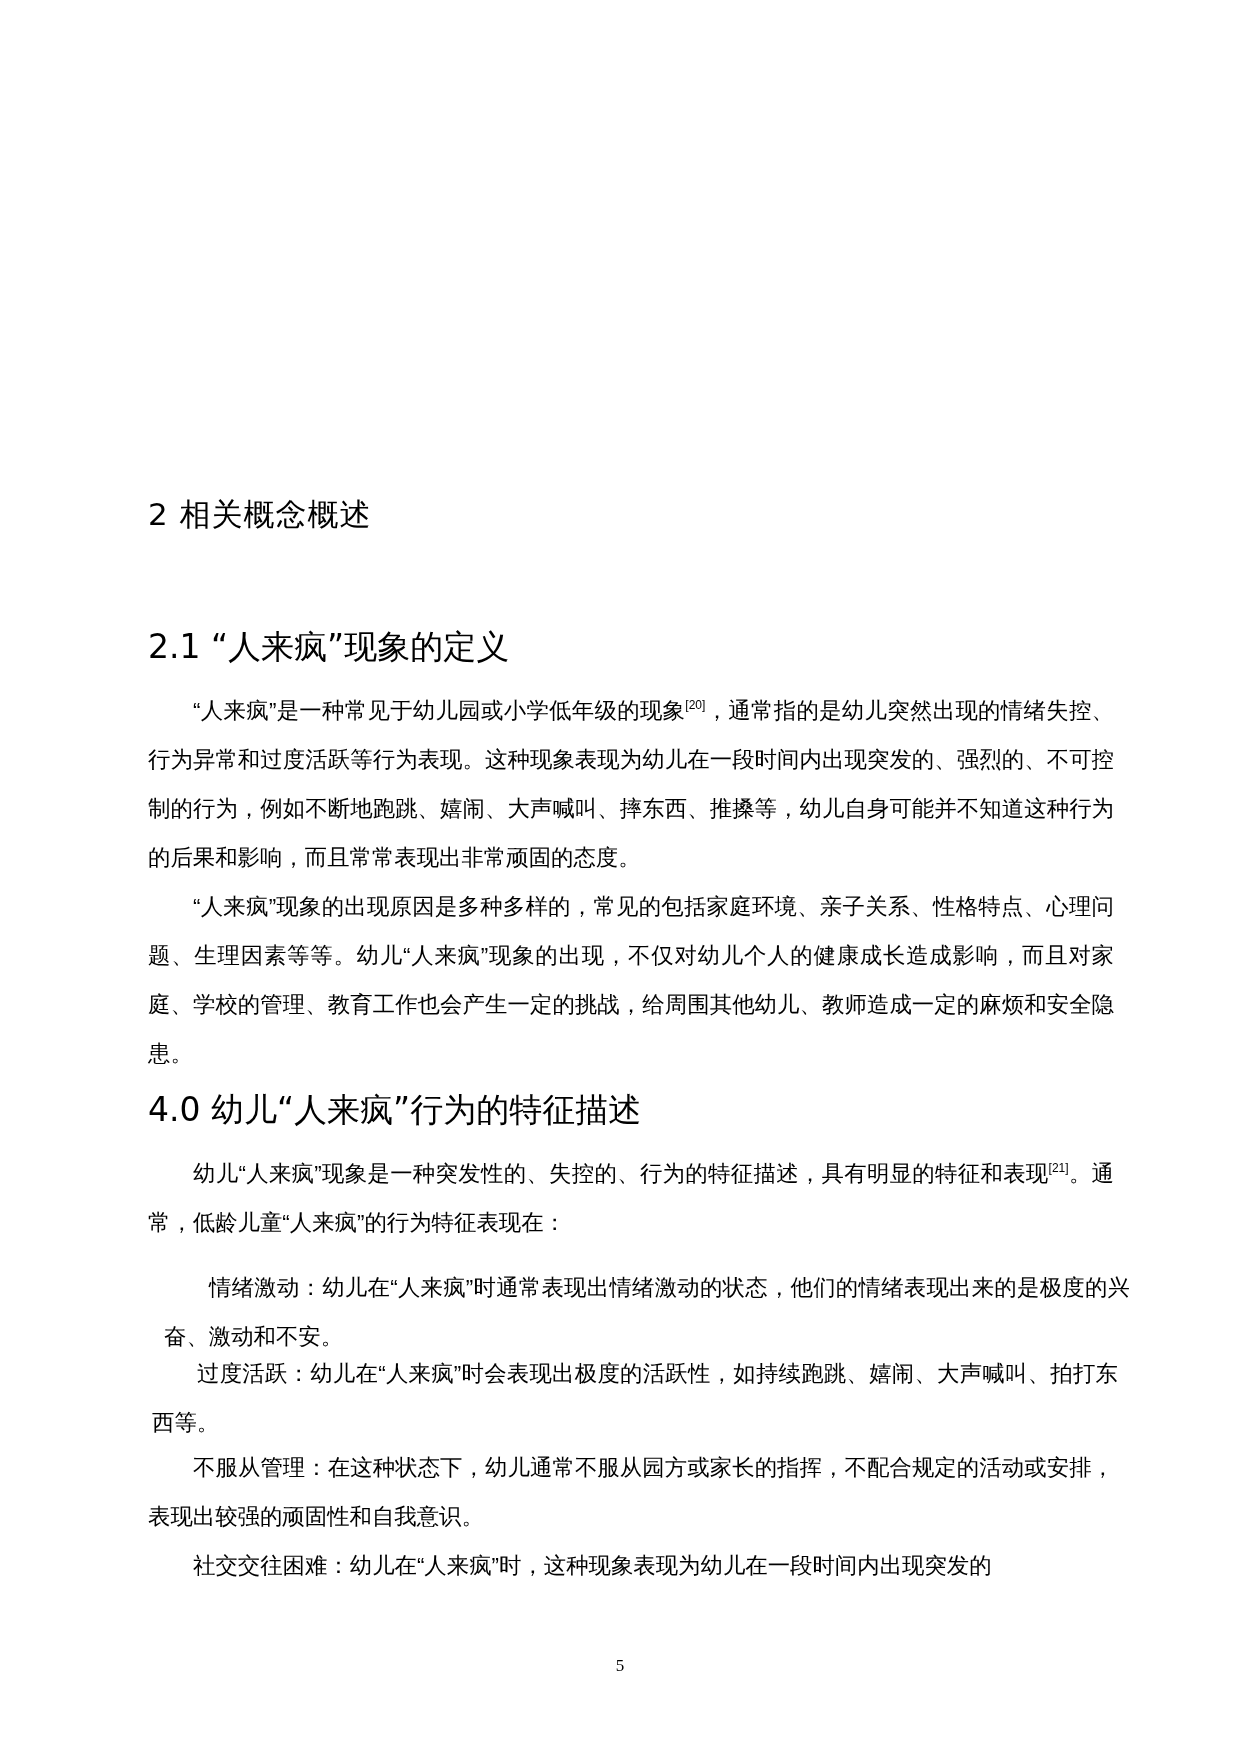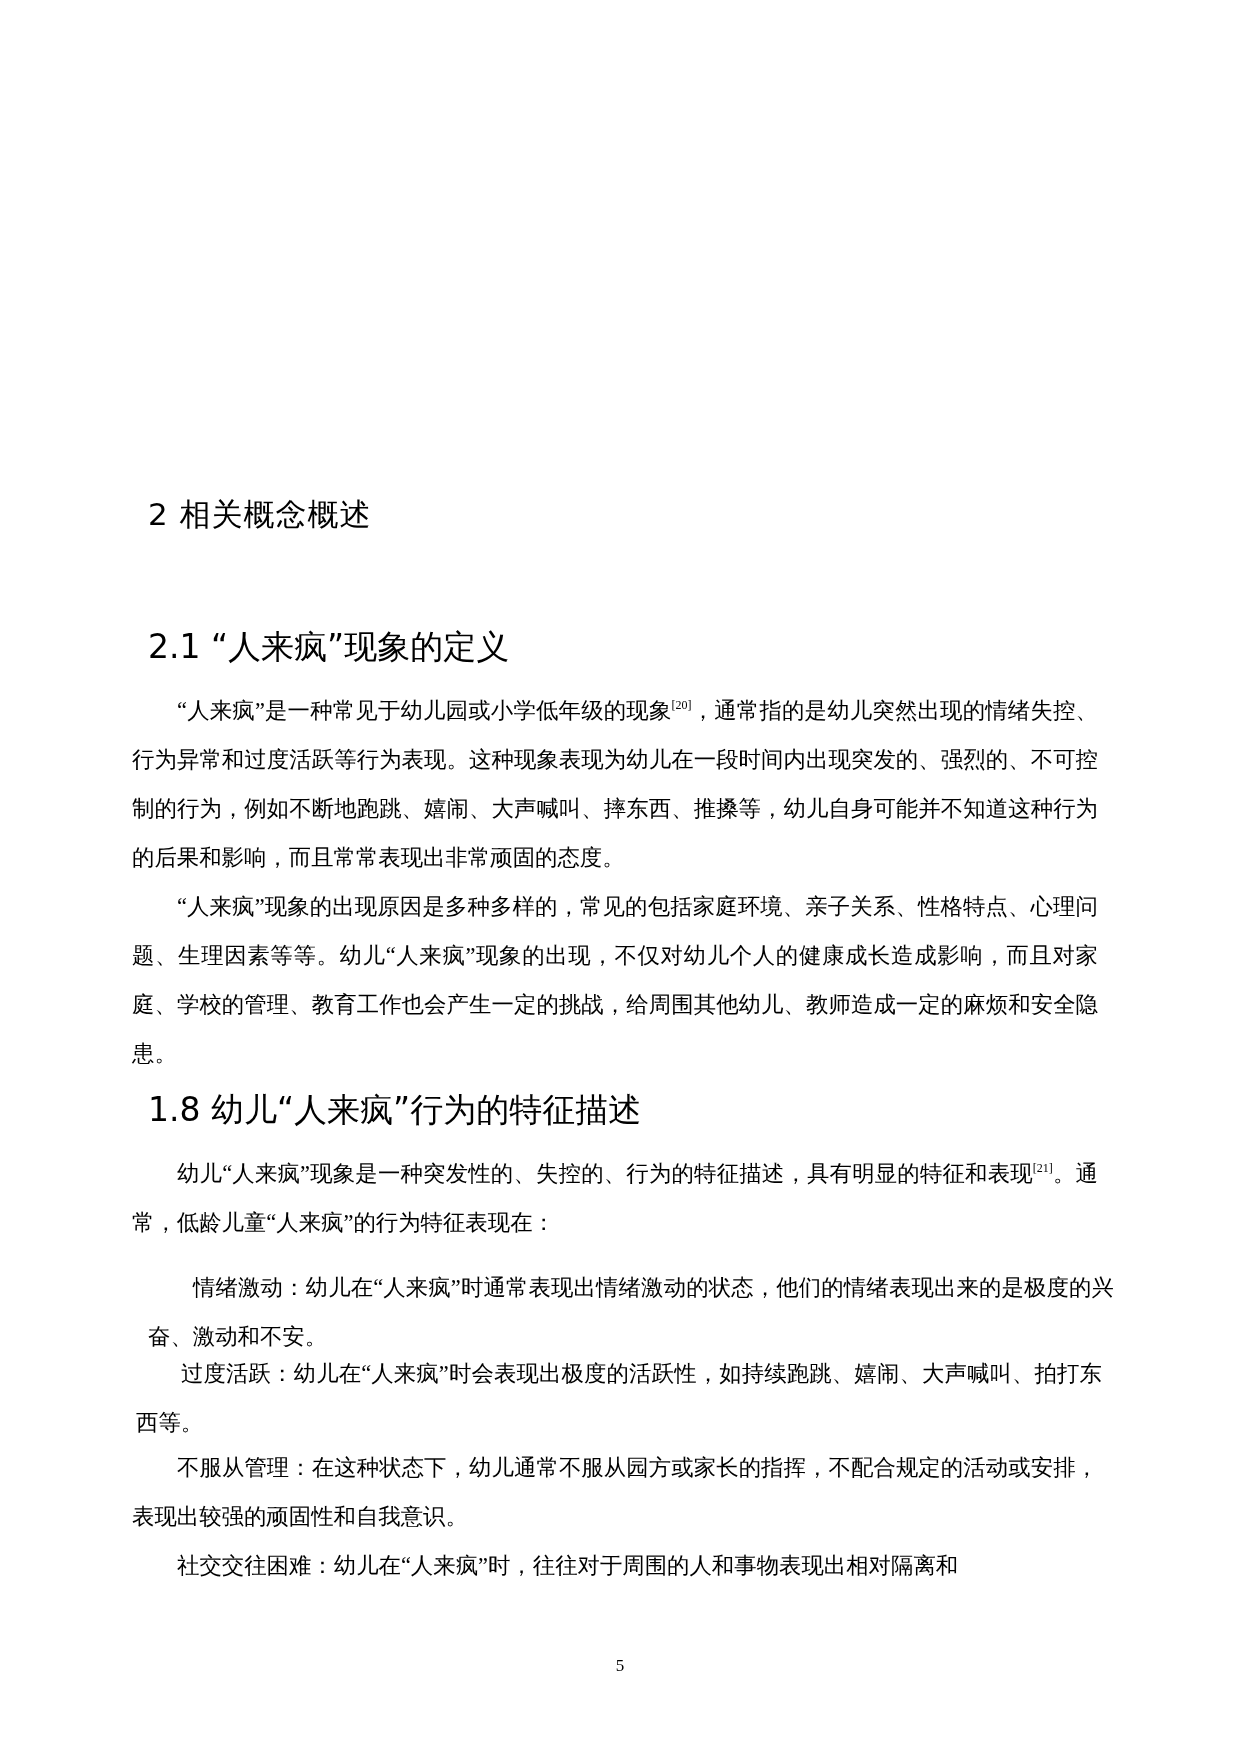--- a/index.html
+++ b/index.html
@@ -11,22 +11,22 @@
     letter-spacing: 1px; white-space: nowrap;
   }
   .h2 {
     position: absolute; left: 148px;
     font-family: "DejaVu Sans", sans-serif; font-size: 33px; font-weight: normal;
     white-space: nowrap;
   }
   .h2a { top: 625px; }
   .h2b { top: 1088px; }
   .para {
-    position: absolute; left: 132px; width: 966px;
-    font-family: Liberation Serif, serif; font-size: 22.4px; line-height: 49px;
+    position: absolute; left: 148px; width: 966px;
+    font-family: Liberation Sans, sans-serif; font-size: 22.4px; line-height: 49px;
     text-align: justify; text-indent: 45px;
   }
   .p1 { top: 686px; }
   .p2 { top: 882px; }
   .p3 { top: 1149px; }
   .p4 { top: 1247px; }
   .p5 { top: 1345px; }
   .p6 { top: 1443px; }
   .p7 { top: 1541px; }
   sup { font-size: 12px; vertical-align: 9px; line-height: 0; }
@@ -41,26 +41,26 @@
 <div class="page">
 
   <div class="h1">2 相关概念概述</div>
 
   <div class="h2 h2a">2.1 “人来疯”现象的定义</div>
 
   <p class="para p1" style="margin:0"><span>“人来疯”是一种常见于幼儿园或小学低年级的现象</span><sup>[20]</sup><span>，通常指的是幼儿突然出现的情绪失控、行为异常和过度活跃等行为表现。这种现象表现为幼儿在一段时间内出现突发的、强烈的、不可控制的行为，例如不断地跑跳、嬉闹、大声喊叫、摔东西、推搡等，幼儿自身可能并不知道这种行为的后果和影响，而且常常表现出非常顽固的态度。</span></p>
 
   <p class="para p2" style="margin:0">“人来疯”现象的出现原因是多种多样的，常见的包括家庭环境、亲子关系、性格特点、心理问题、生理因素等等。幼儿“人来疯”现象的出现，不仅对幼儿个人的健康成长造成影响，而且对家庭、学校的管理、教育工作也会产生一定的挑战，给周围其他幼儿、教师造成一定的麻烦和安全隐患。</p>
 
-  <div class="h2 h2b">1.8 幼儿“人来疯”行为的特征描述</div>
+  <div class="h2 h2b">4.0 幼儿“人来疯”行为的特征描述</div>
 
   <p class="para p3" style="margin:0"><span>幼儿“人来疯”现象是一种突发性的、失控的、行为的特征描述，具有明显的特征和表现</span><sup>[21]</sup><span>。通常，低龄儿童“人来疯”的行为特征表现在：</span></p>
 
   <p class="para p4" style="margin:16px">情绪激动：幼儿在“人来疯”时通常表现出情绪激动的状态，他们的情绪表现出来的是极度的兴奋、激动和不安。</p>
 
   <p class="para p5" style="margin:4px">过度活跃：幼儿在“人来疯”时会表现出极度的活跃性，如持续跑跳、嬉闹、大声喊叫、拍打东西等。</p>
 
   <p class="para p6" style="margin:0">不服从管理：在这种状态下，幼儿通常不服从园方或家长的指挥，不配合规定的活动或安排，表现出较强的顽固性和自我意识。</p>
 
-  <p class="para p7" style="margin:0">社交交往困难：幼儿在“人来疯”时，往往对于周围的人和事物表现出相对隔离和</p>
+  <p class="para p7" style="margin:0">社交交往困难：幼儿在“人来疯”时，这种现象表现为幼儿在一段时间内出现突发的</p>
 
   <div class="page-number">5</div>
 </div>
 
 </body></html>

